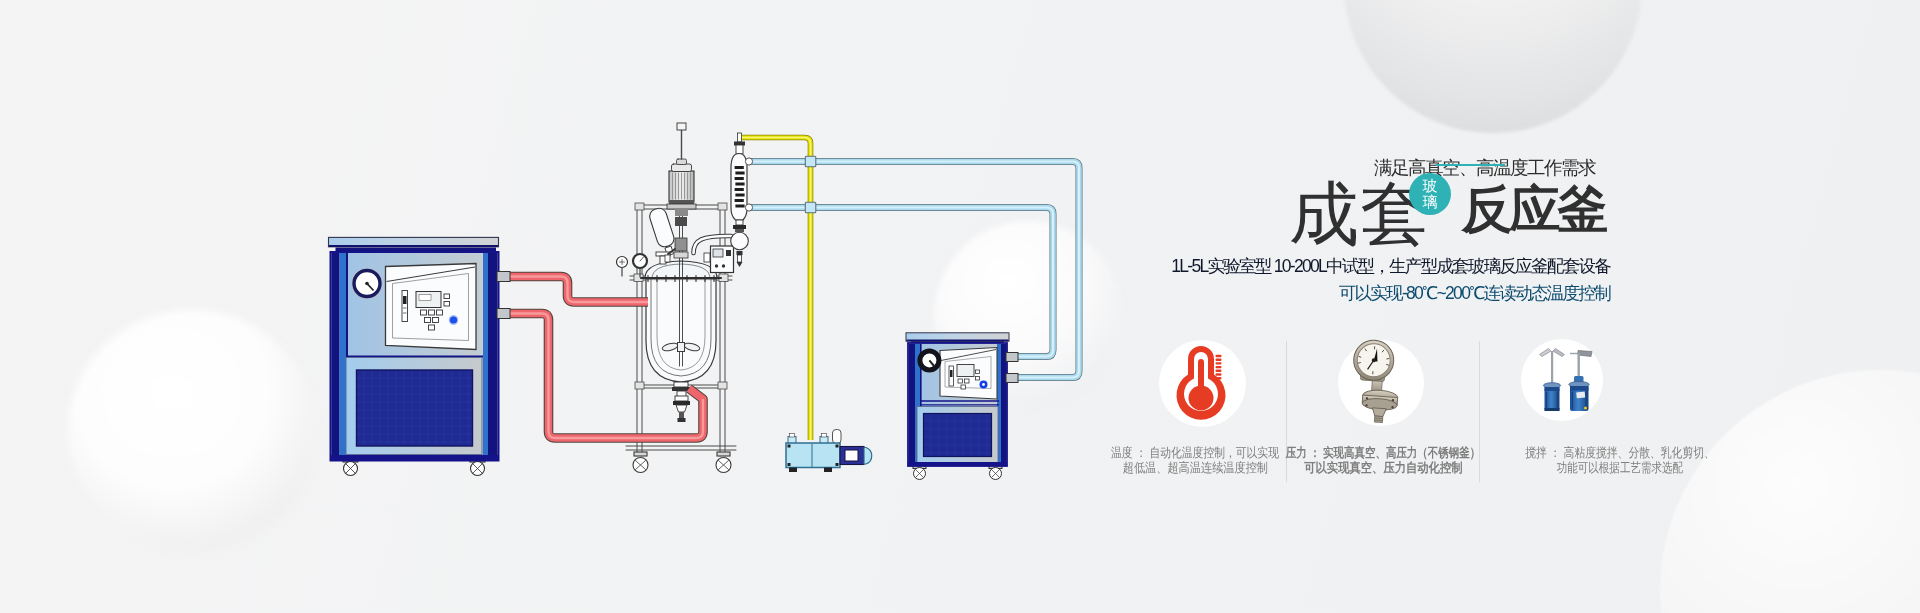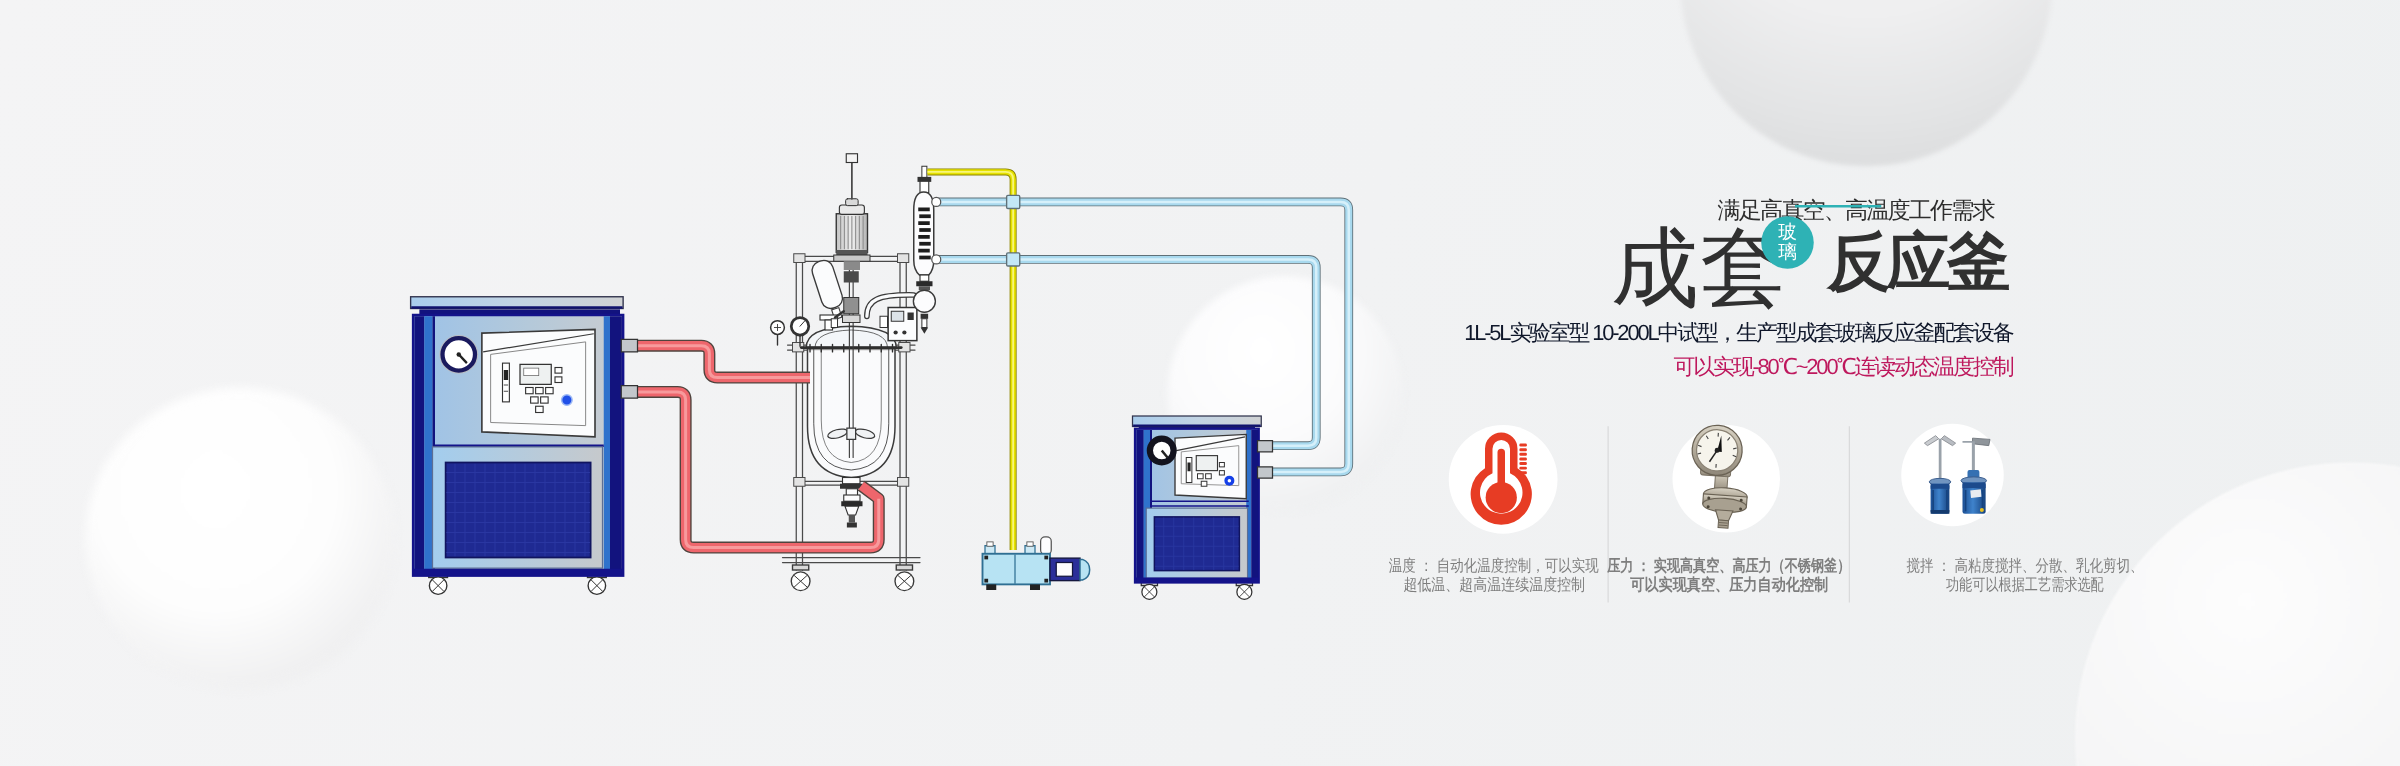--- a/index.html
+++ b/index.html
@@ -50,21 +50,21 @@
   #title-right {
     left:1461.5px; top:183px; font-size:51px; line-height:53px;
     font-weight:900; color:#303030; letter-spacing:-3.1px;
   }
   #subtitle-1 {
     right:310px; top:256px; font-size:17.5px; letter-spacing:-1.72px;
     color:#0f172a; font-weight:400; line-height:20px;
   }
   #subtitle-2 {
     right:310px; top:283px; font-size:17.5px; letter-spacing:-1.70px;
-    color:#be185d; font-weight:400; line-height:20px;
+    color:#0c4a6e; font-weight:400; line-height:20px;
   }
   .feature-divider { position:absolute; top:341px; width:1px; height:141px; background:#d9dadb; }
   #divider-1 { left:1286px; }
   #divider-2 { left:1479px; }
   .feature-icon-circle { position:absolute; border-radius:50%; background:#ffffff; }
   #icon-circle-1 { left:1159px; top:340px; width:87px; height:87px; }
   #icon-circle-2 { left:1338px; top:340px; width:86px; height:86px; }
   #icon-circle-3 { left:1521px; top:339px; width:82px; height:82px; }
   .feature-text {
     position:absolute; top:444.5px; white-space:nowrap;

